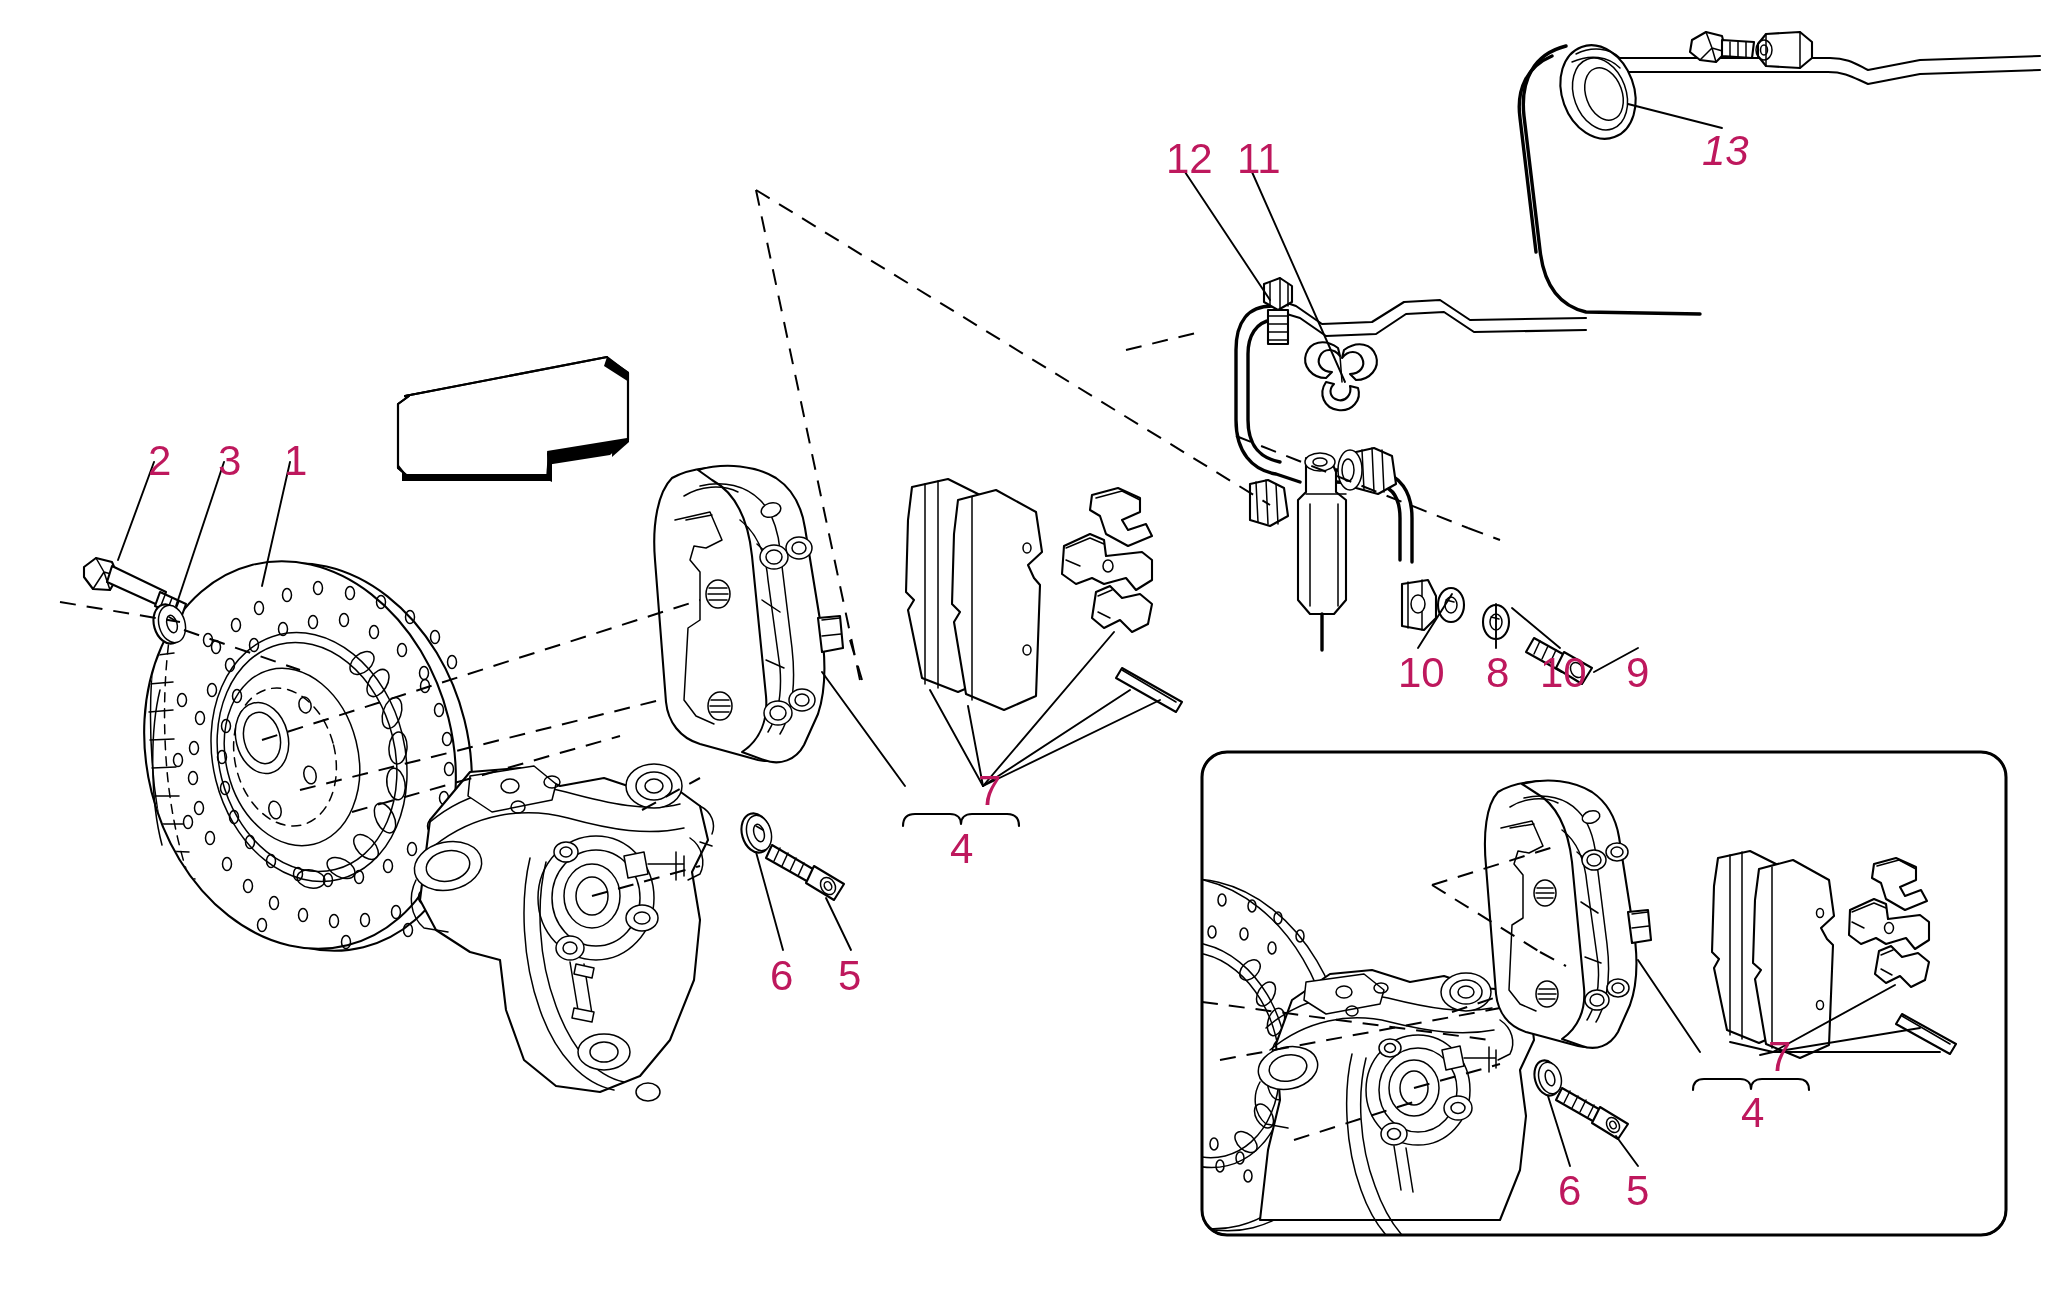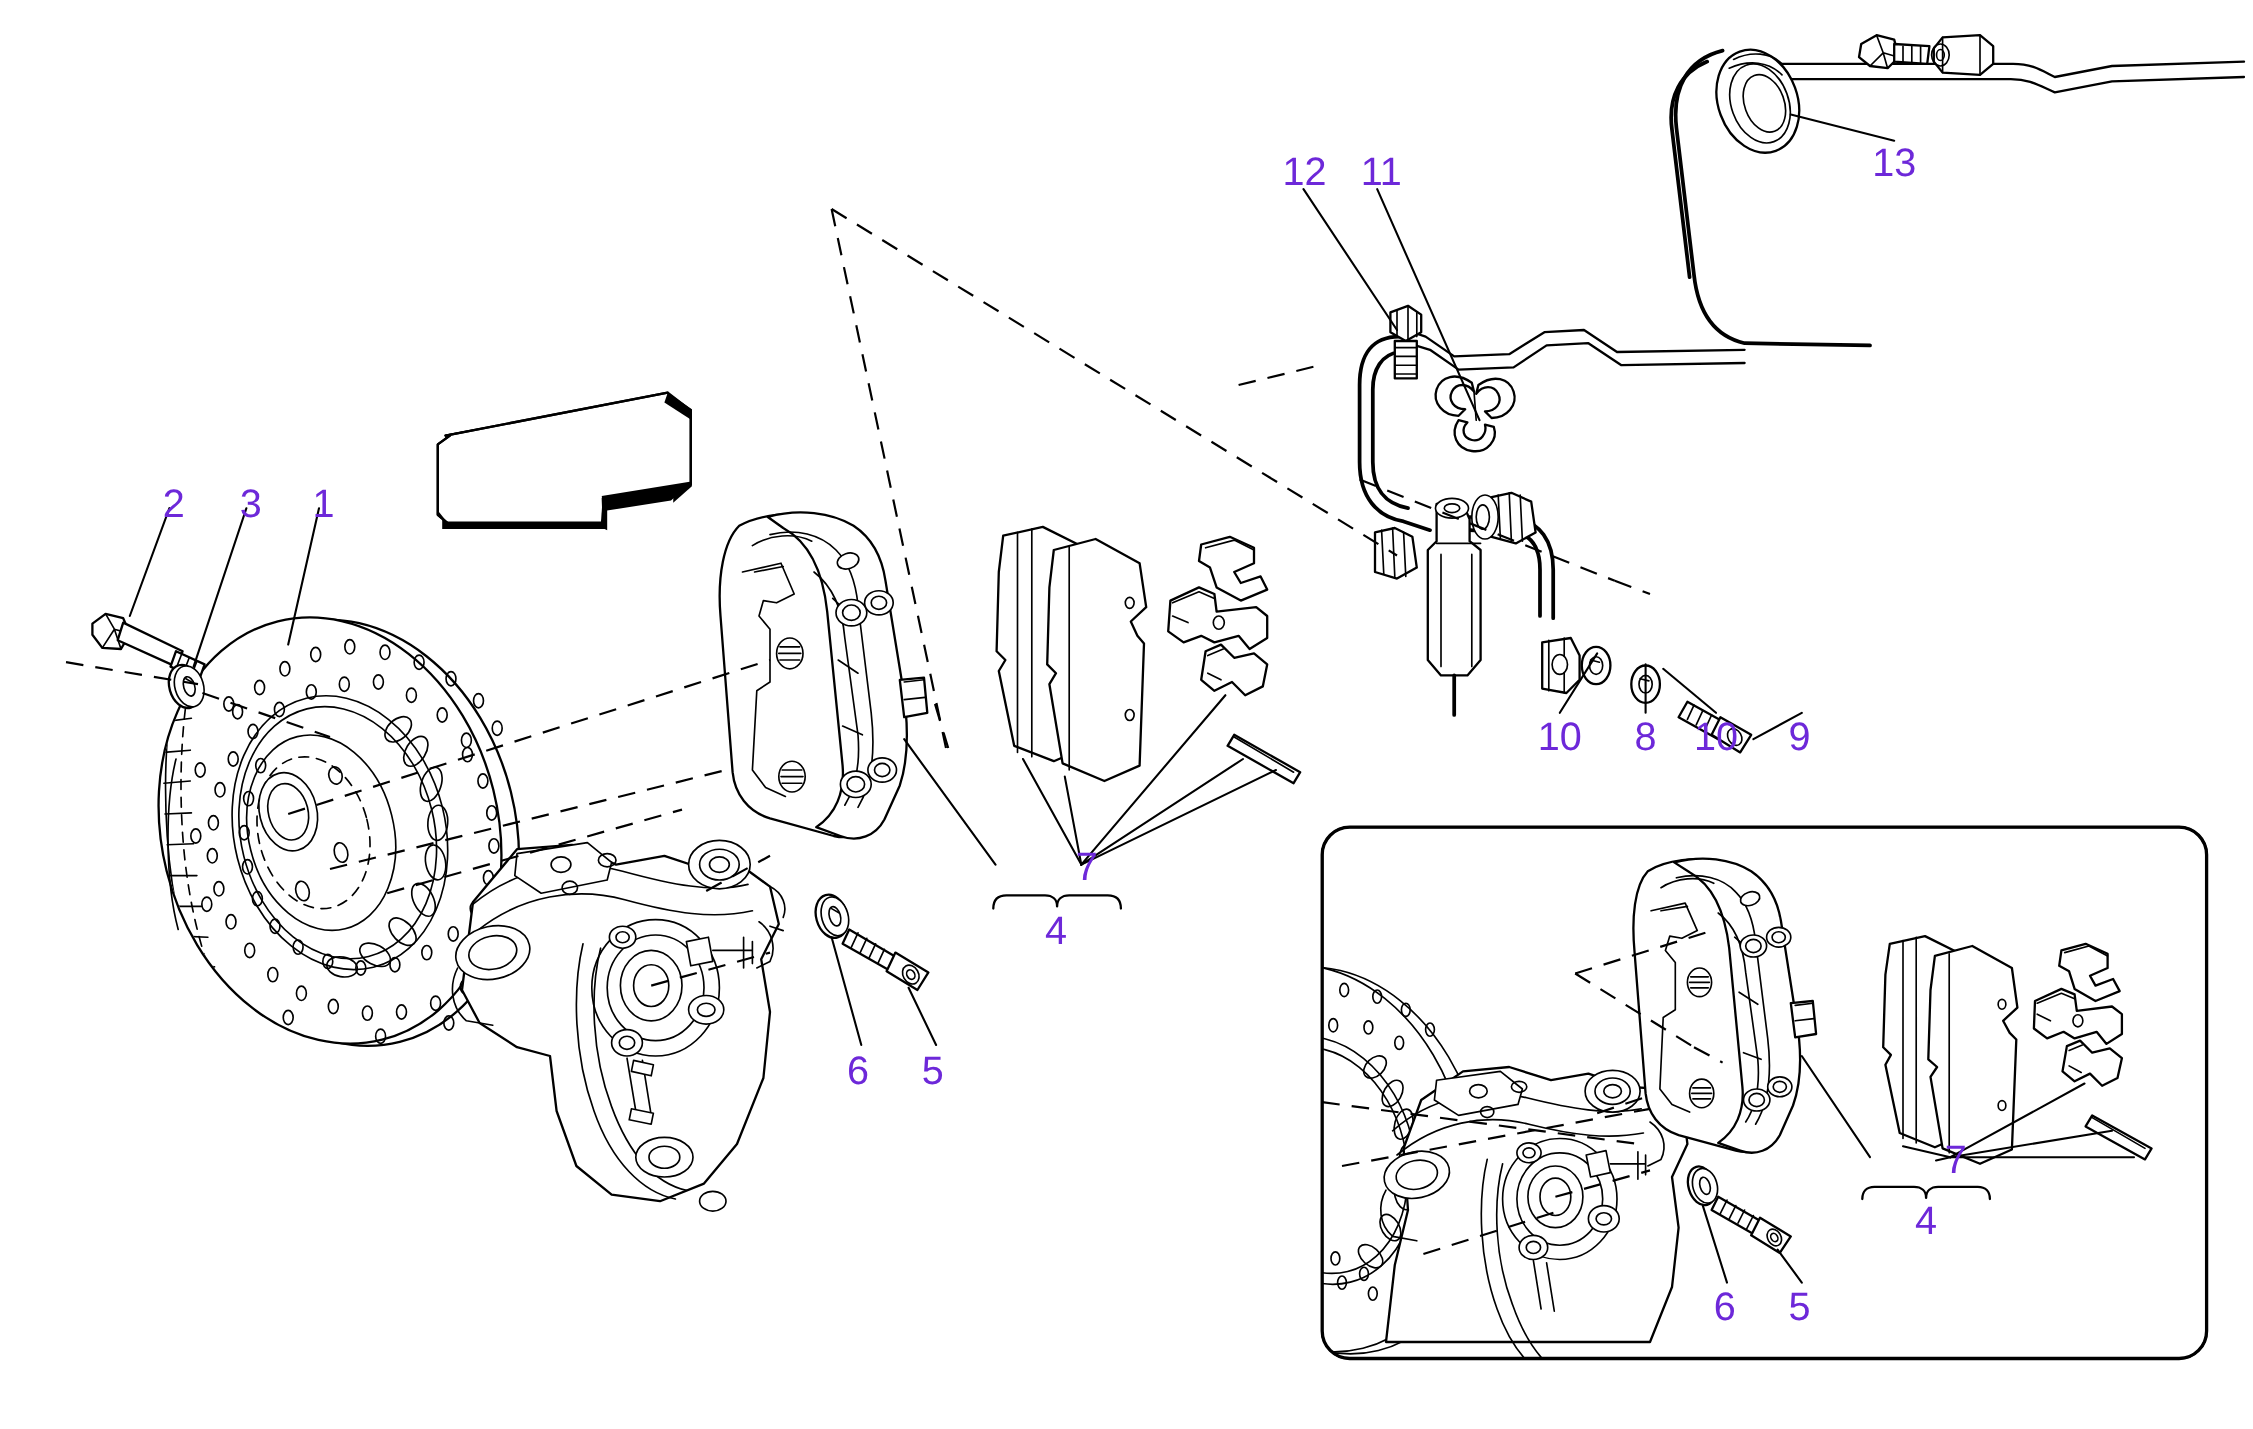--- a/index.html
+++ b/index.html
@@ -8,23 +8,23 @@
   #stage{
     position:relative;
     width:2048px;height:1299px;
     background:#ffffff;
     overflow:hidden;
   }
   #stage svg{position:absolute;left:0;top:0;width:2048px;height:1299px;}
   .lbl{
     position:absolute;
     font-family:"Liberation Sans", sans-serif;
-    font-size:36px;
+    font-size:42px;
     font-weight:400;
-    color:#6d28d9;
+    color:#be185d;
     line-height:1;
     white-space:nowrap;
     user-select:none;
   }
 </style>
 </head>
 <body>
 
 <div id="stage">
 
@@ -630,21 +630,21 @@
       </g>
       <rect class="nofill" x="1202" y="752" width="804" height="483" rx="25" ry="25" stroke="#000" stroke-width="3"></rect>
     </g>
   </svg>
 
   <div class="lbl" style="left:148px;top:440px;">2</div>
   <div class="lbl" style="left:218px;top:440px;">3</div>
   <div class="lbl" style="left:284px;top:440px;">1</div>
   <div class="lbl" style="left:1166px;top:138px;">12</div>
   <div class="lbl" style="left:1237px;top:138px;text-align:center;">11</div>
-  <div class="lbl" style="left:1702px;top:130px;">13</div>
+  <div class="lbl" style="left:1702px;top:130px;font-style:italic;">13</div>
   <div class="lbl" style="left:1398px;top:652px;">10</div>
   <div class="lbl" style="left:1486px;top:652px;">8</div>
   <div class="lbl" style="left:1540px;top:652px;">10</div>
   <div class="lbl" style="left:1626px;top:652px;">9</div>
   <div class="lbl" style="left:978px;top:770px;">7</div>
   <div class="lbl" style="left:950px;top:828px;">4</div>
   <div class="lbl" style="left:770px;top:955px;">6</div>
   <div class="lbl" style="left:838px;top:955px;">5</div>
   <div class="lbl" style="left:1768px;top:1036px;">7</div>
   <div class="lbl" style="left:1741px;top:1092px;">4</div>

